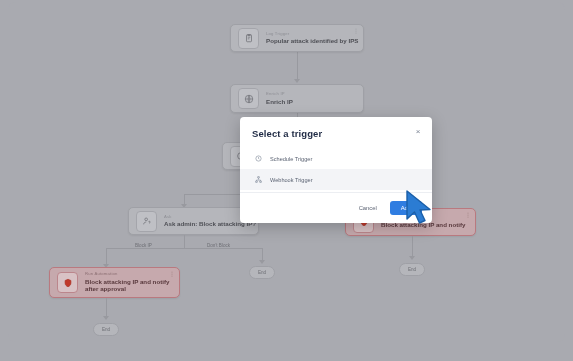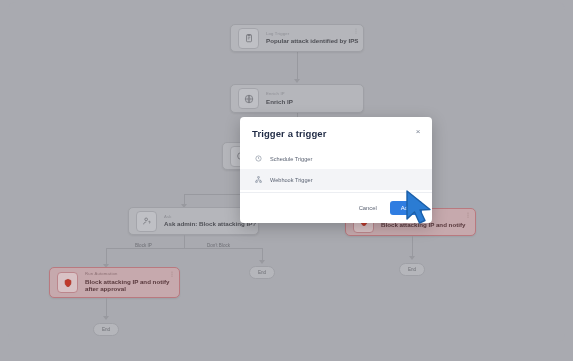--- a/index.html
+++ b/index.html
@@ -337,21 +337,21 @@
   <div class="vline" style="left:98px; top:296px; height:20px;"></div>
   <div class="arrow" style="left:95px; top:314px;"></div>
   <div class="endpill" style="left:85px; top:321px;">
     <span>End</span>
   </div>
 
 </div>
 
 <div id="modal">
   <div class="mhead">
-    <div class="mtitle">Trigger a trigger</div>
+    <div class="mtitle">Select a trigger</div>
     <div class="mclose">×</div>
   </div>
   <div class="mbody">
     <div class="opt">
       <span class="oico">
         <svg width="7" height="7" viewBox="0 0 24 24" fill="none" stroke="currentColor" stroke-width="2">
           <circle cx="12" cy="12" r="9"></circle>
             <path d="M12 7v5l3 2"></path>
         </svg>
       </span>

